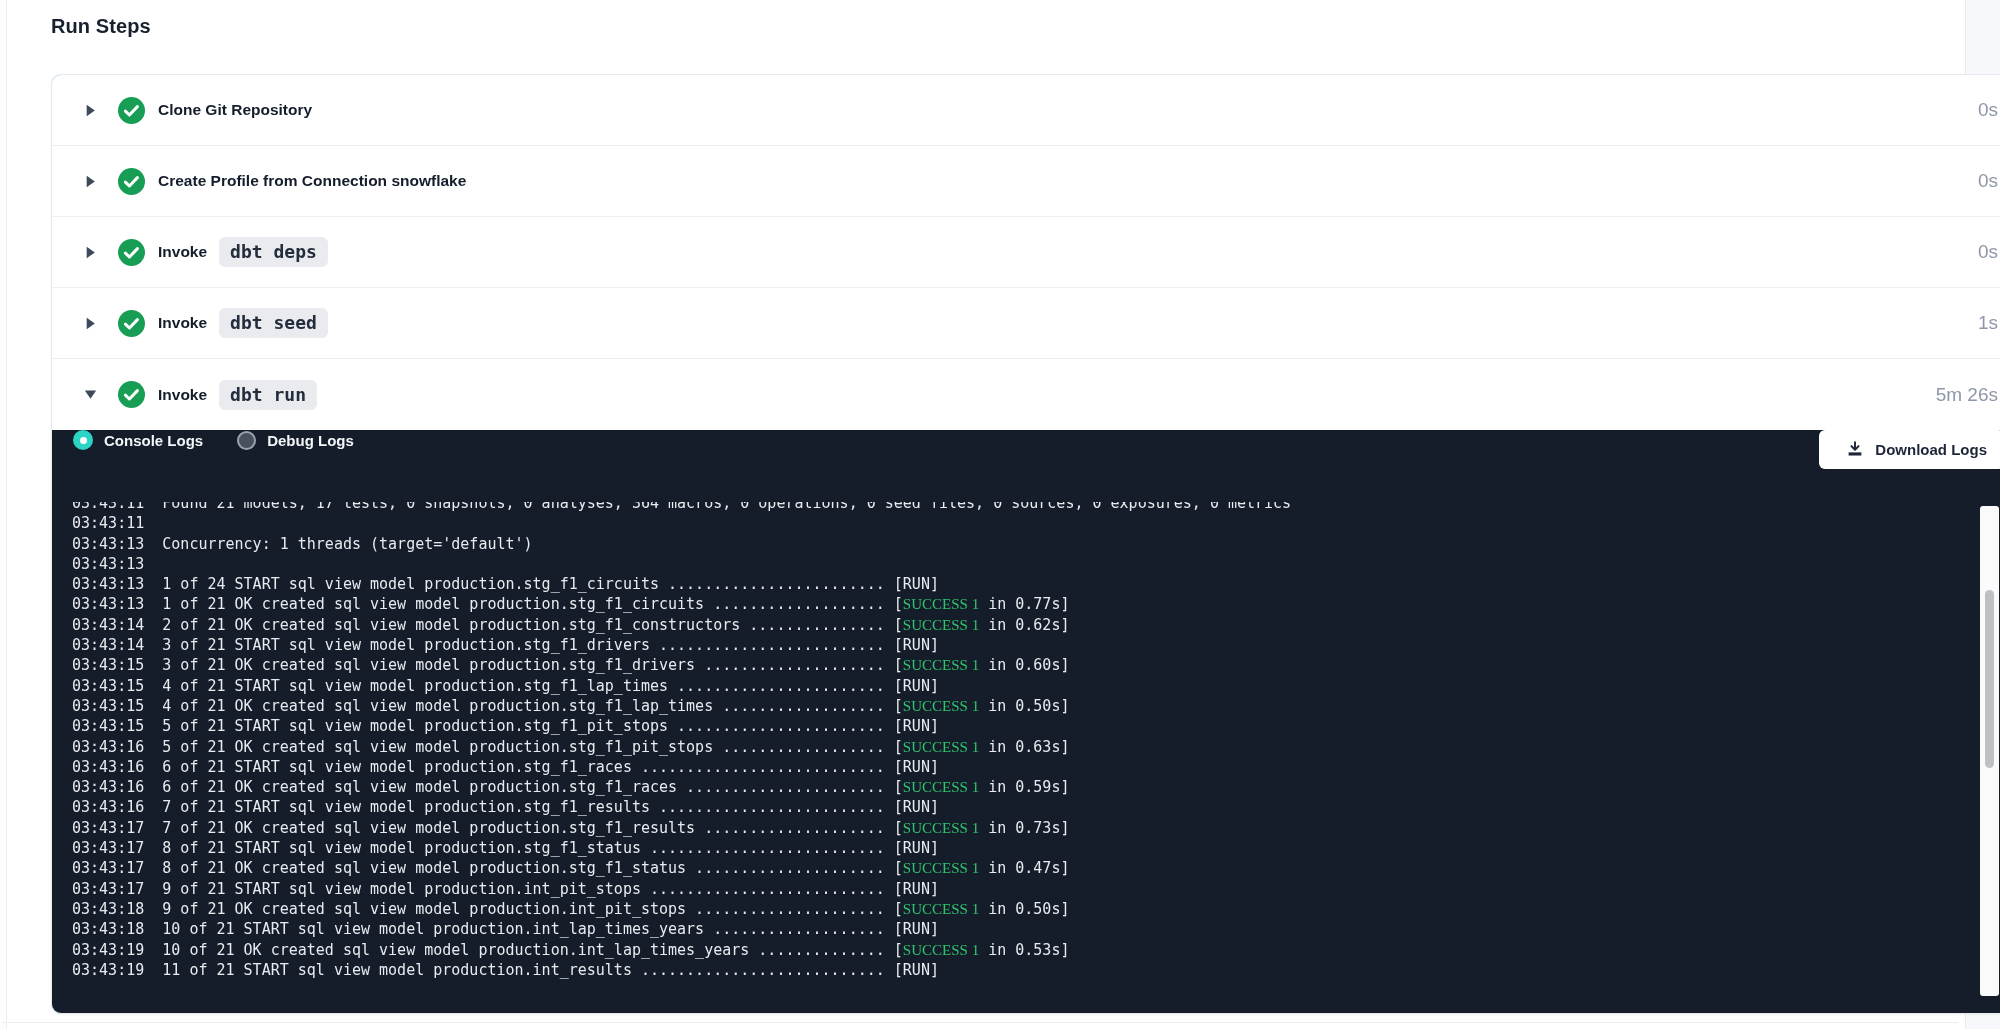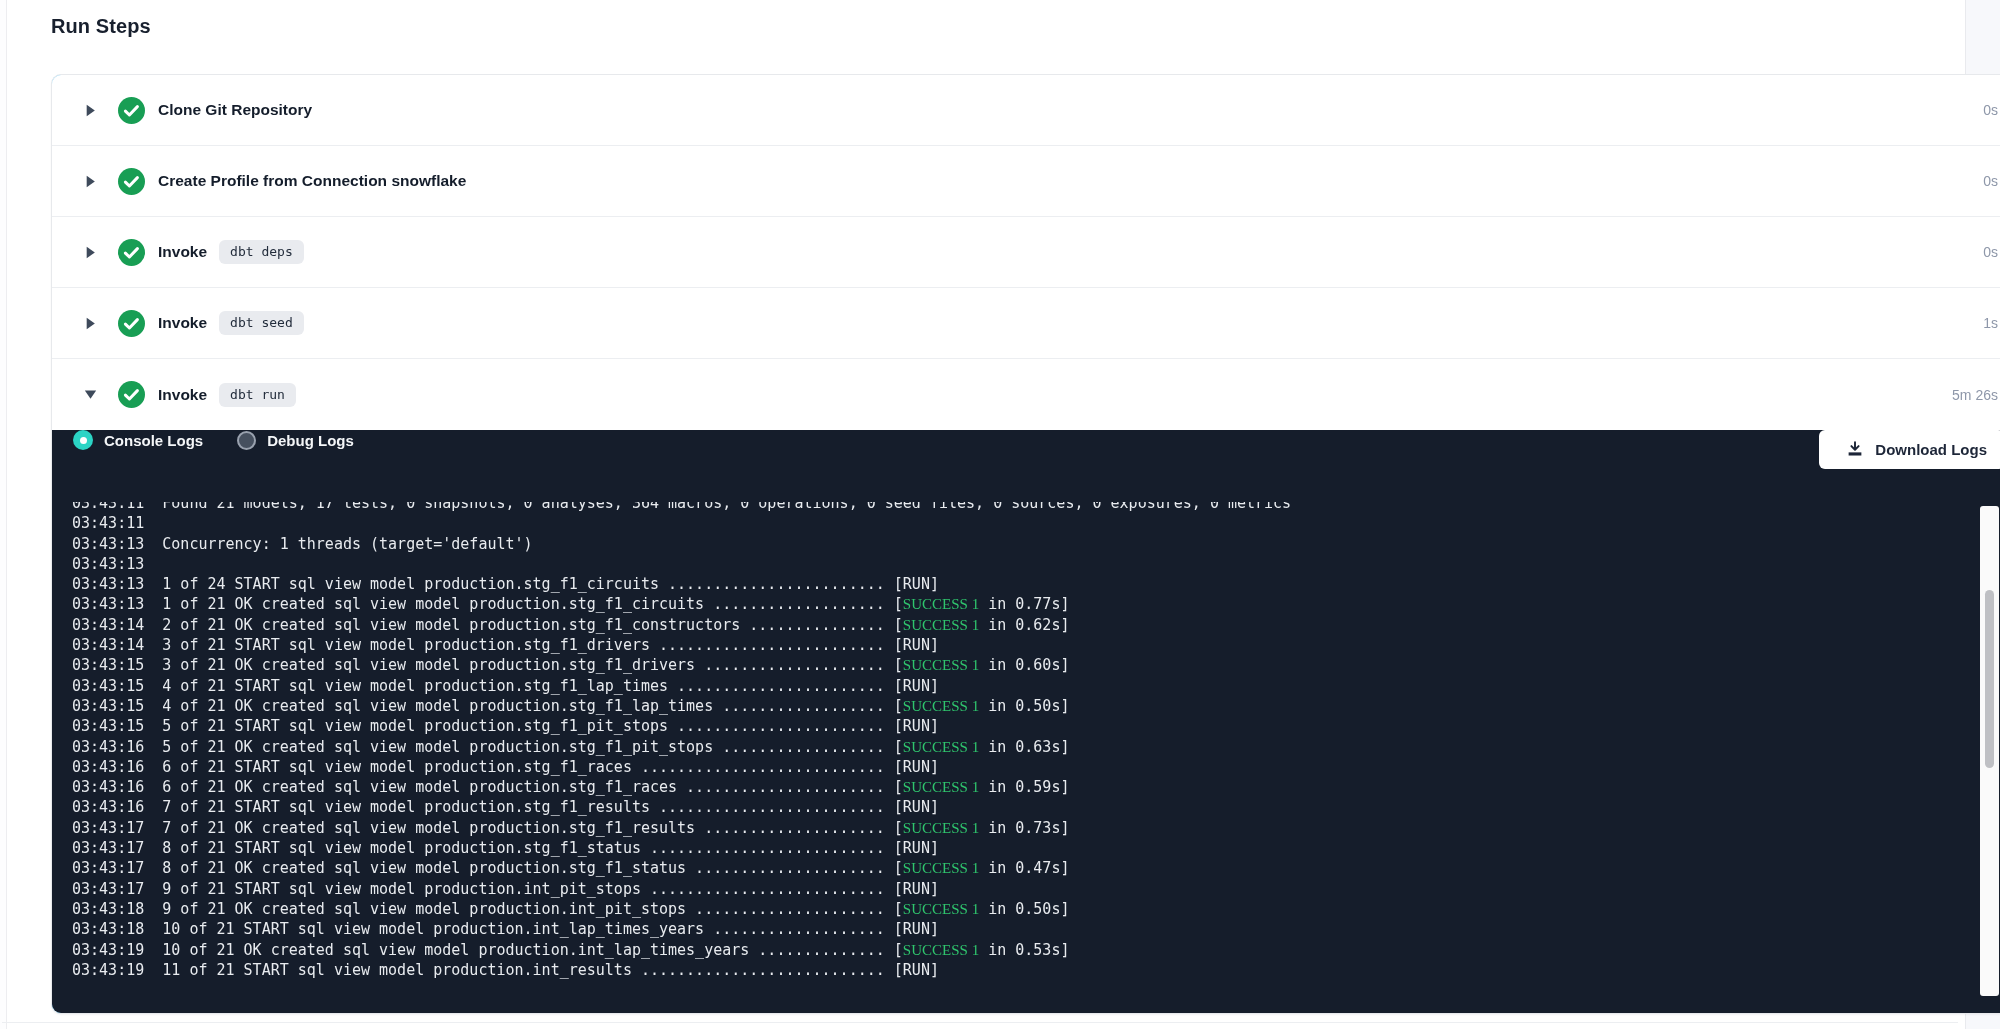--- a/index.html
+++ b/index.html
@@ -47,26 +47,27 @@
   .step-row.expanded .caret .caret-down { display: block; }
   .check {
     margin-left: 21px; width: 27px; height: 27px; display: inline-flex; flex: none;
   }
   .step-label {
     margin-left: 13px; font-size: 15.5px; font-weight: 700; color: #141d2b;
   }
   .step-code {
     margin-left: 12px;
     font-family: "DejaVu Sans Mono", monospace;
-    font-size: 13px; color: #232d3c;
+    font-size: 18px; color: #232d3c;
     background: #e9ebef; border-radius: 6px;
     padding: 4px 11px 5px 11px;
+    font-weight: bold;
   }
   .duration {
-    margin-left: auto; font-size: 14px; color: #8e97a9;
+    margin-left: auto; font-size: 19px; color: #8e97a9;
   }
   
   .console {
     position: relative;
     height: 583px;
     background: #151d2b;
     overflow: hidden;
   }
   .console-header {
     height: 72px;

